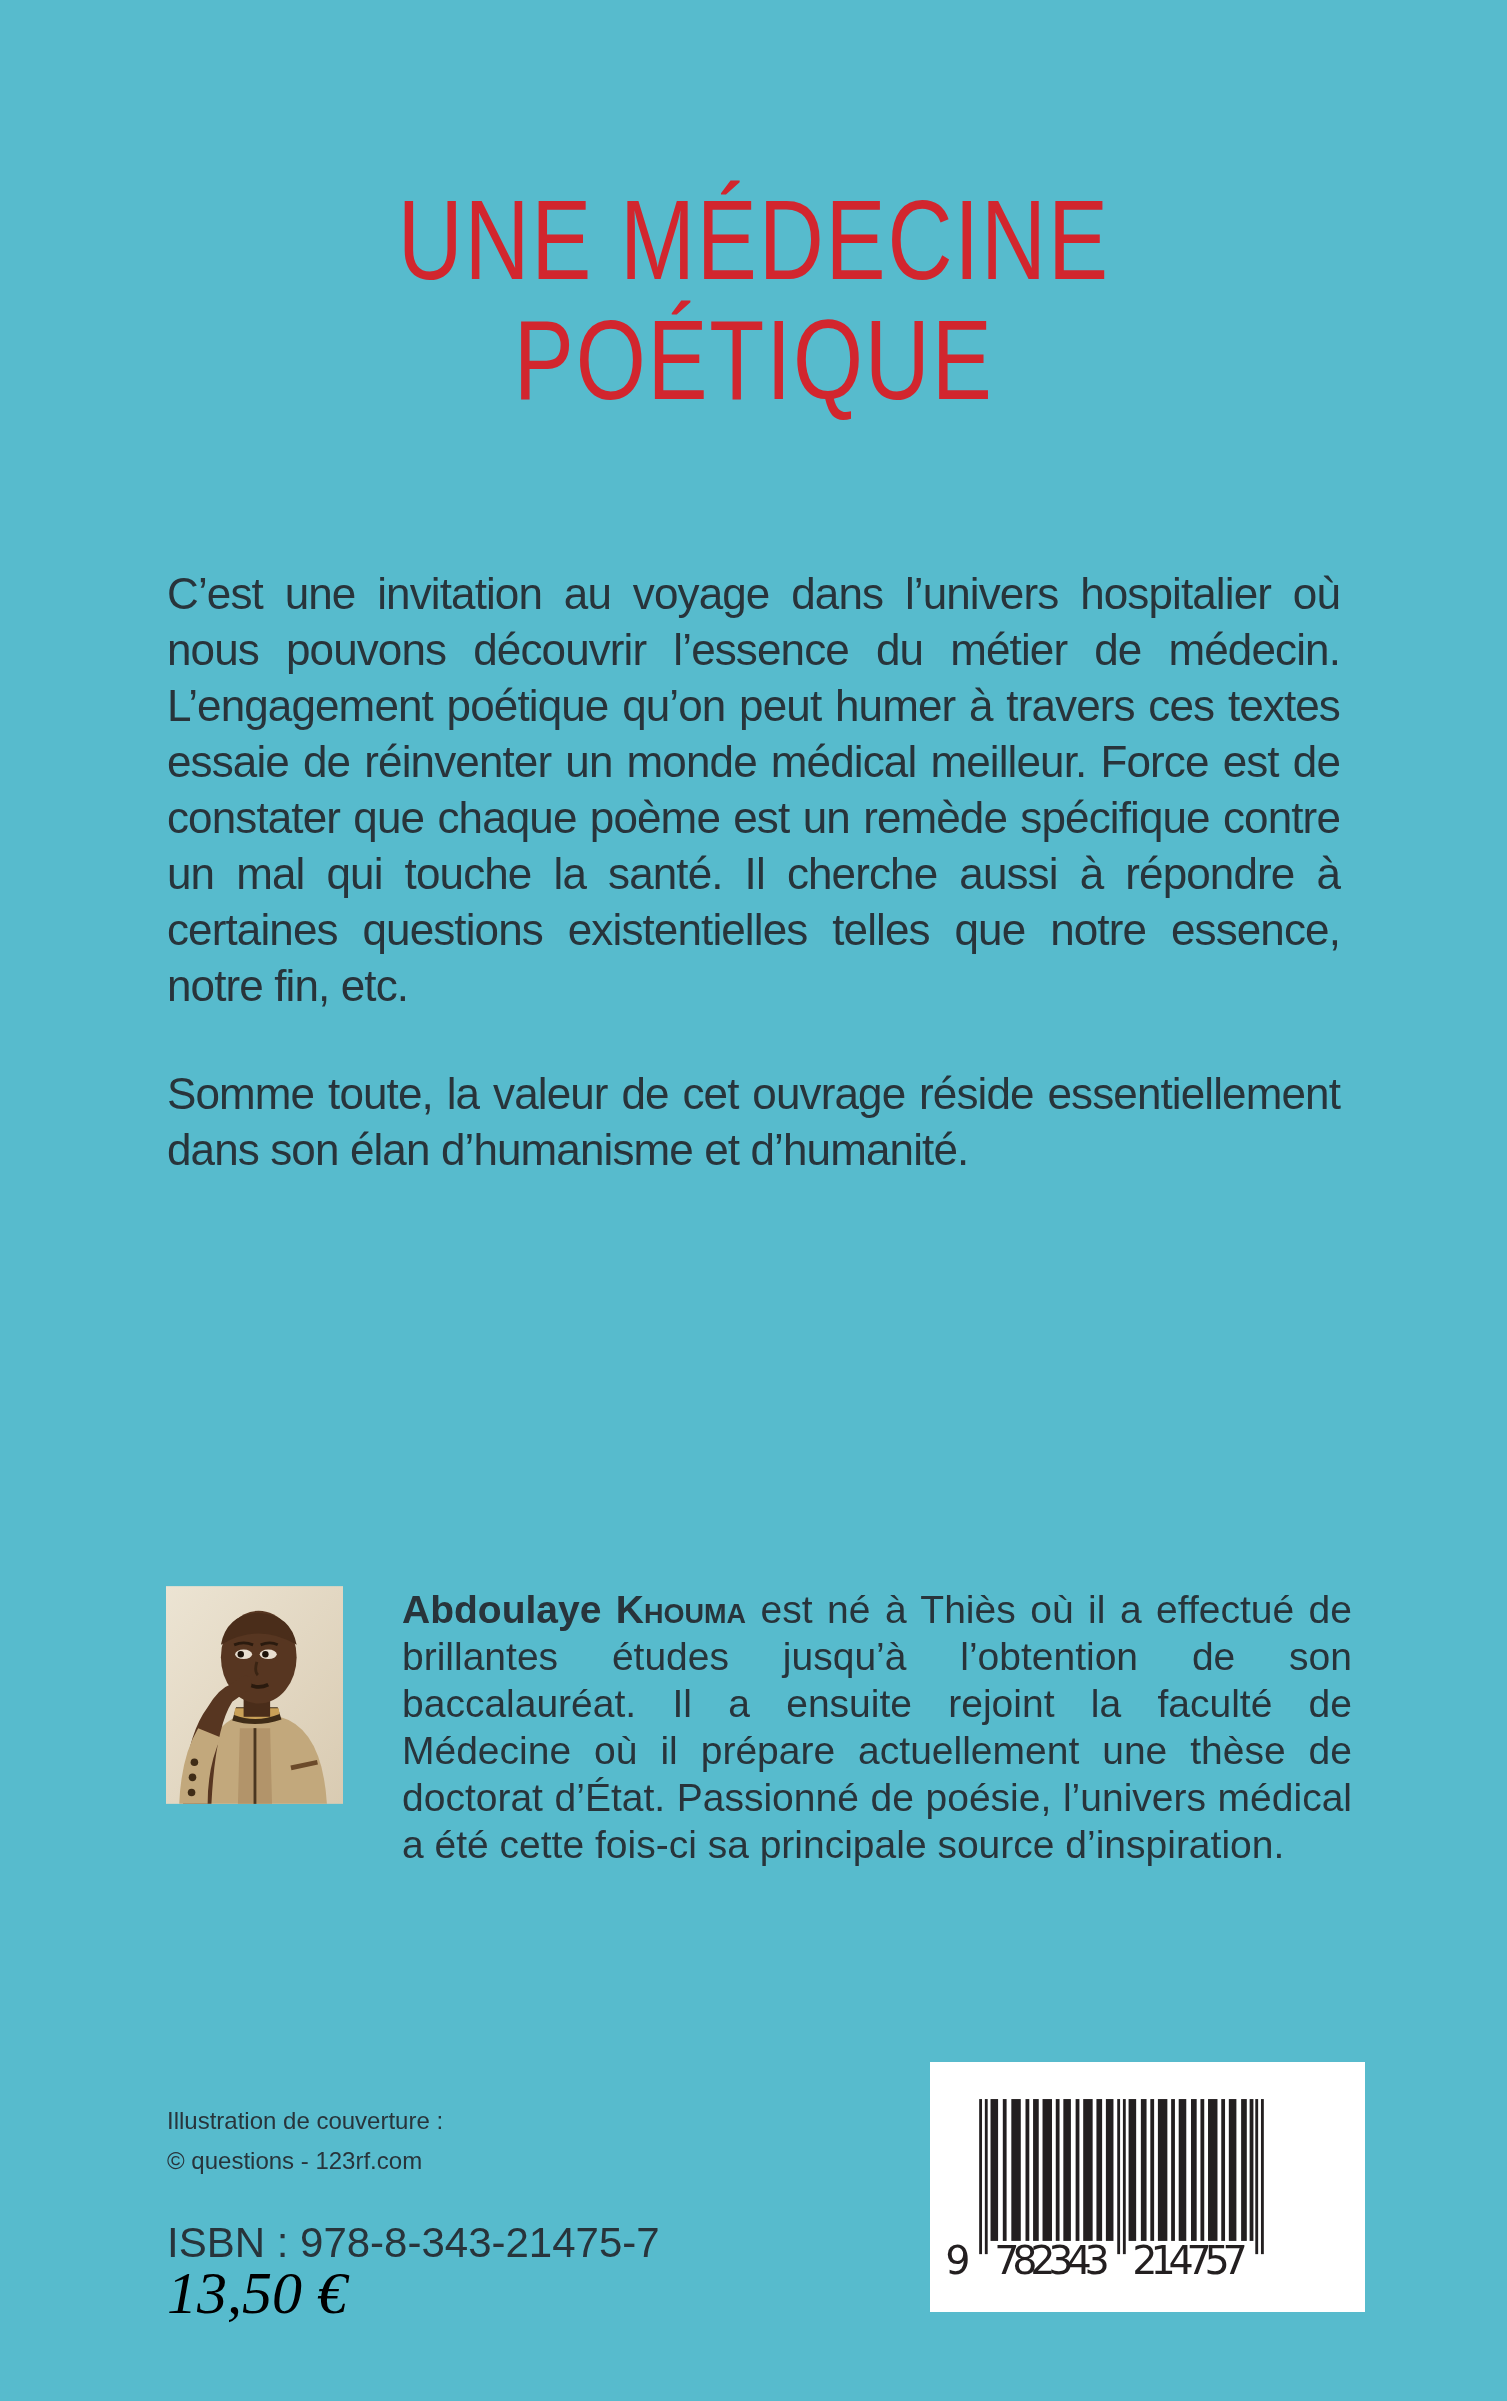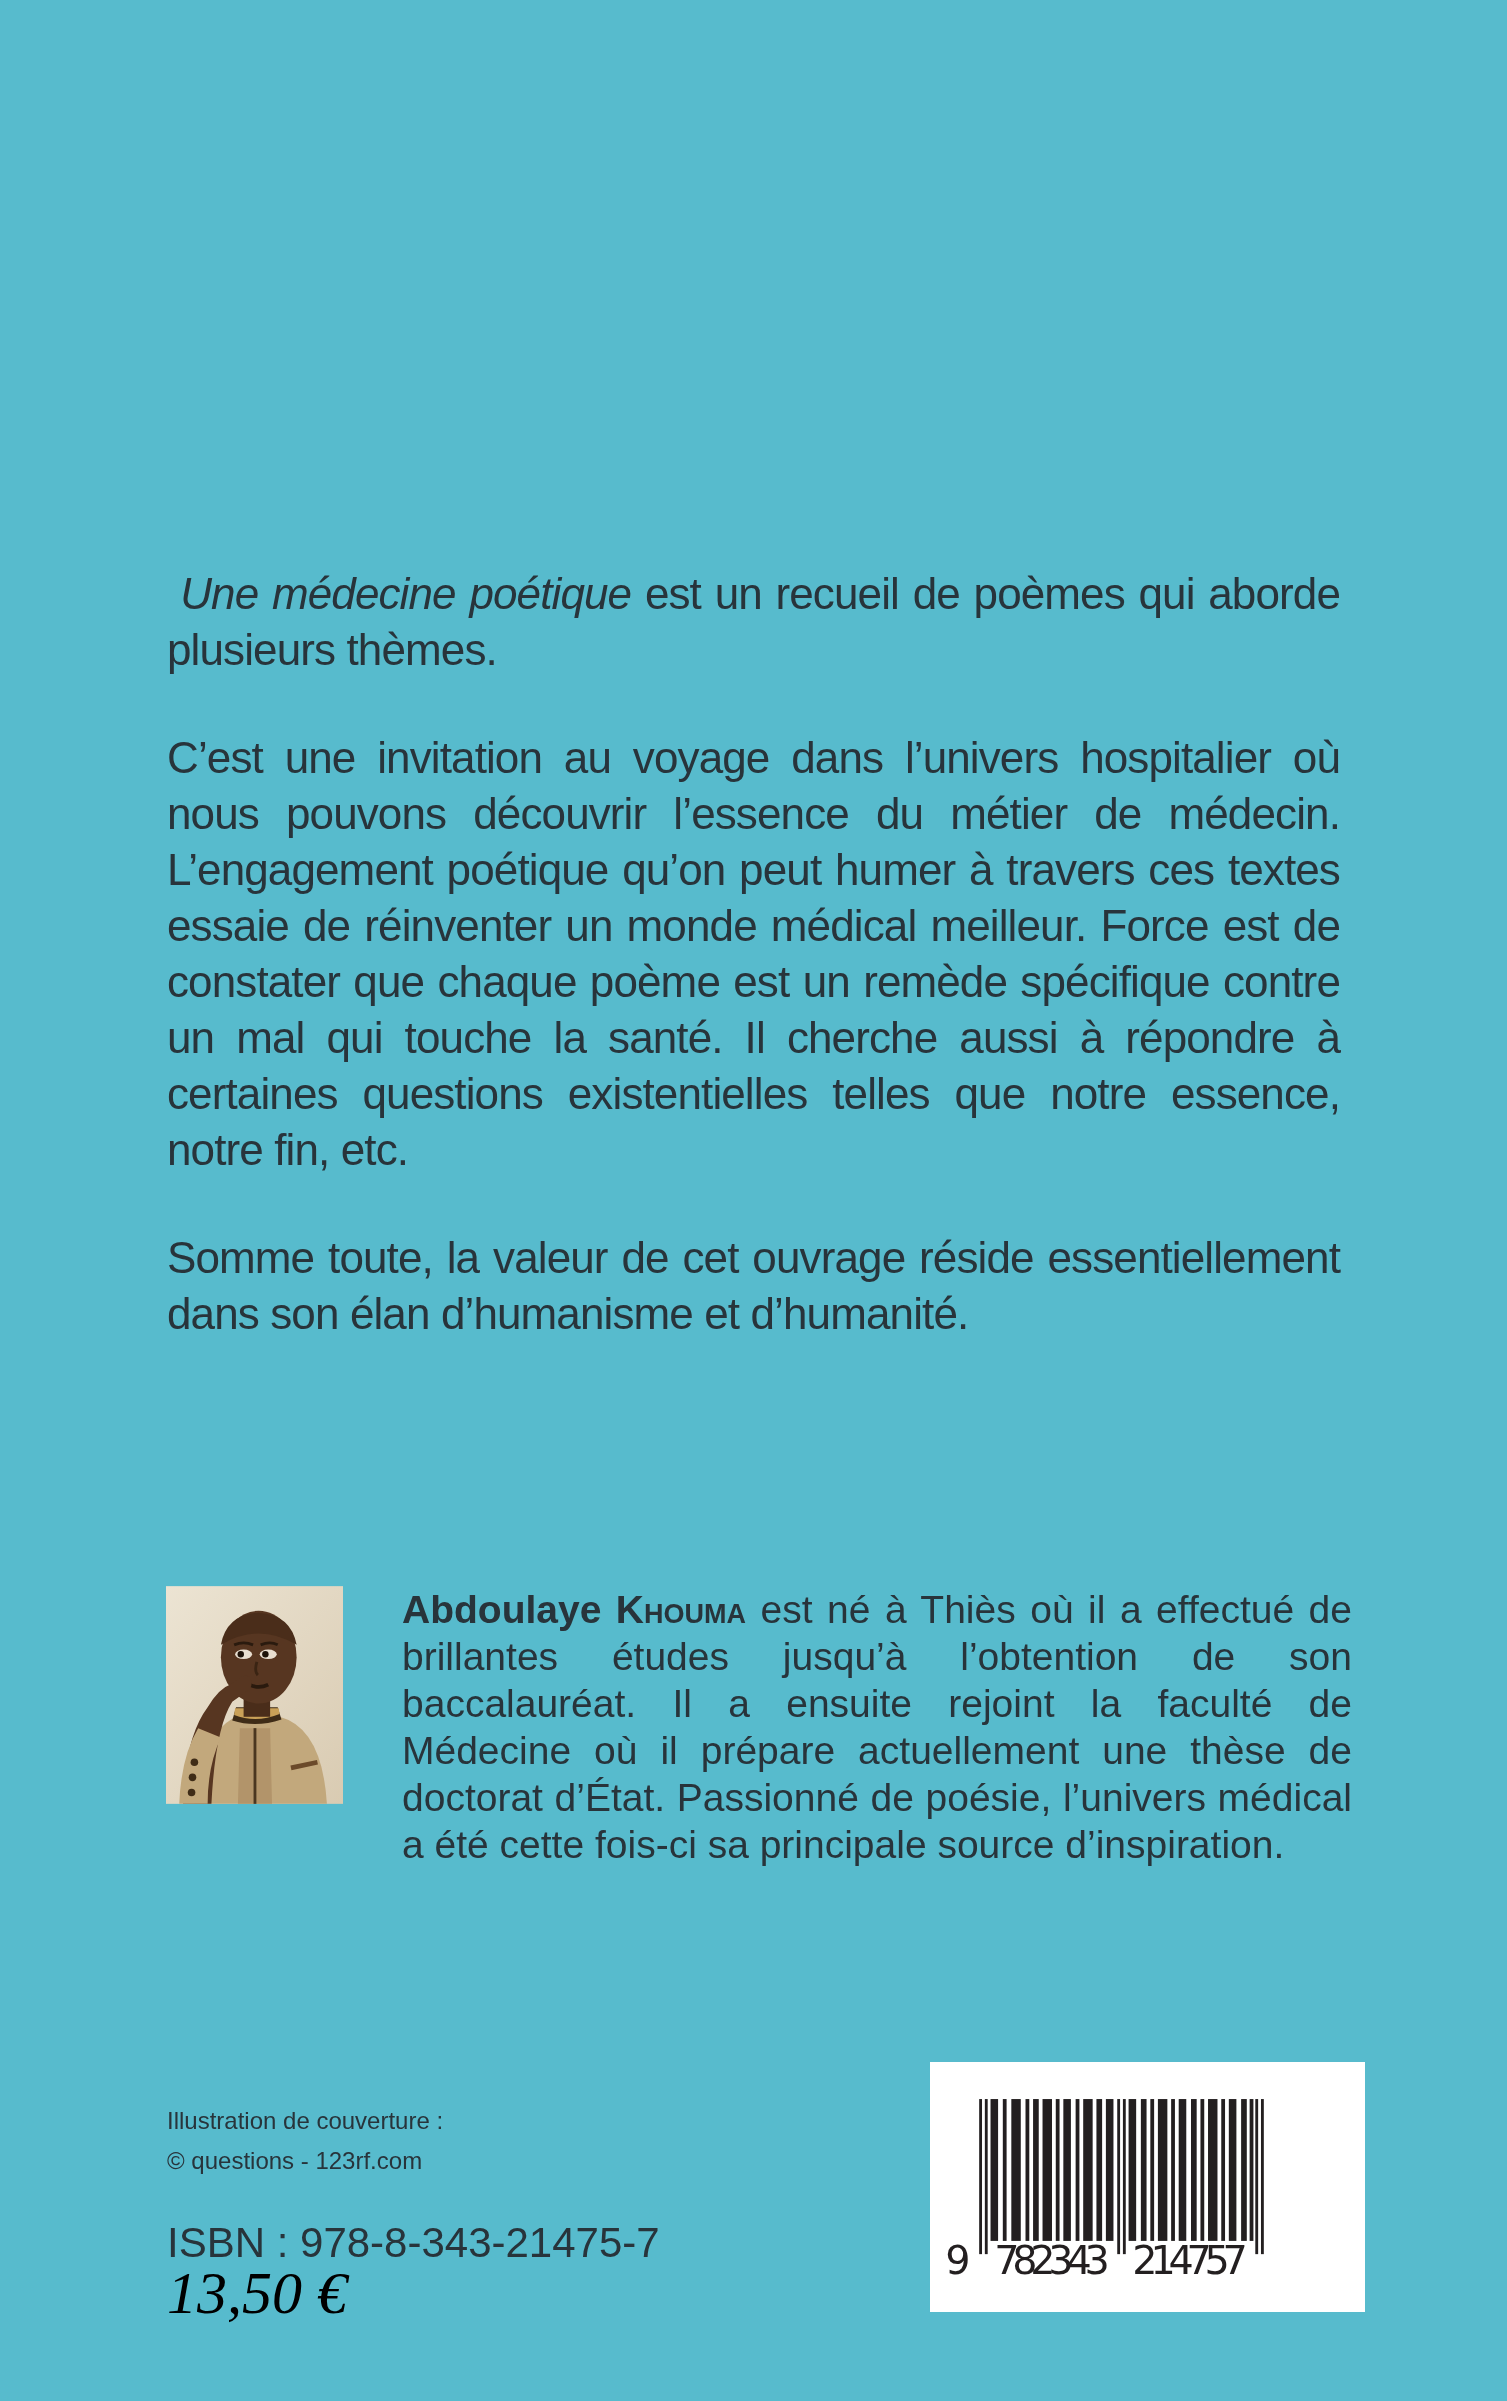--- a/index.html
+++ b/index.html
@@ -106,23 +106,26 @@
     font-family: "DejaVu Sans", sans-serif;
     font-size: 42px;
     fill: #231f20;
   }
 </style>
 </head>
 <body>
 
 <div class="cover">
 
+  <div class="title-block">
+    <span class="title-line"><span>UNE MÉDECINE</span></span>
+    <span class="title-line"><span>POÉTIQUE</span></span>
+  </div>
 
   <div class="synopsis">
-    <p class="p1"><span class="lead-italic">Une médecine poétique</span><span> est un recueil de poèmes qui aborde plusieurs thèmes.</span></p>
     <p>C’est une invitation au voyage dans l’univers hospitalier où nous pouvons découvrir l’essence du métier de médecin. L’engagement poétique qu’on peut humer à travers ces textes essaie de réinventer un monde médical meilleur. Force est de constater que chaque poème est un remède spécifique contre un mal qui touche la santé. Il cherche aussi à répondre à certaines questions existentielles telles que notre essence, notre fin, etc.</p>
     <p>Somme toute, la valeur de cet ouvrage réside essentiellement dans son élan d’humanisme et d’humanité.</p>
   </div>
 
   <div class="bio">
     <div class="author-photo">
       <svg viewBox="0 0 187 230" xmlns="http://www.w3.org/2000/svg">
         <defs>
           <linearGradient id="phbg" x1="0" y1="0" x2="1" y2="1">
             <stop offset="0" stop-color="#ece4d3"></stop>

